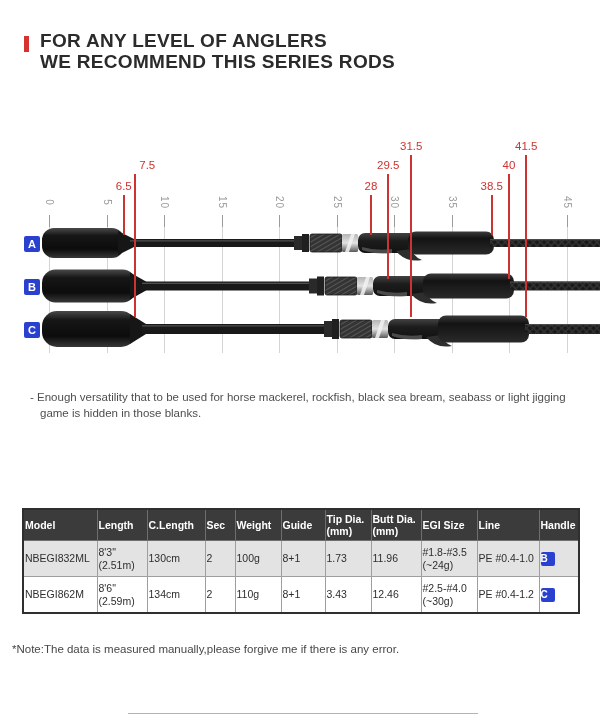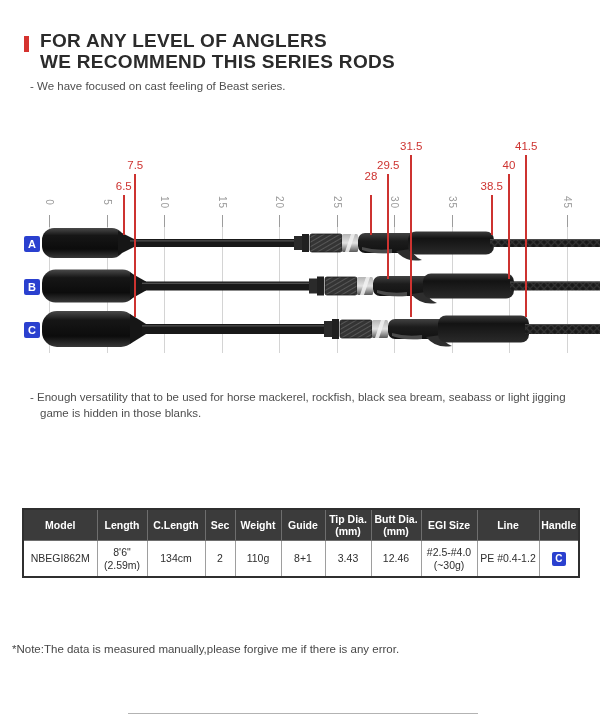--- a/index.html
+++ b/index.html
@@ -24,21 +24,21 @@
   .ruler-label{position:absolute;top:57px;width:22px;text-align:center;font-size:10px;color:#9b9b9b;
                transform:rotate(90deg);letter-spacing:1px;}
   .marker-label{position:absolute;width:40px;text-align:center;font-size:11.5px;font-weight:normal;color:#cd3330;}
   .marker-line{position:absolute;width:2px;background:#cd3330;z-index:5;}
   .rod-chip{position:absolute;left:24px;width:16px;height:16px;background:#2a40cf;color:#fff;
             font-weight:bold;font-size:11px;text-align:center;line-height:16px;border-radius:2px;}
   .rod{position:absolute;left:42px;width:558px;height:44px;}
 
   
   .spec-table{position:absolute;left:22px;top:508px;width:556px;border-collapse:collapse;
-              table-layout:fixed;text-align:center;border:2px solid #2f2f2f;}
+              table-layout:fixed;text-align:left;border:2px solid #2f2f2f;}
   .spec-table th{background:#3b3b3b;color:#ffffff;font-size:10.5px;font-weight:bold;height:30px;
                  border:1px solid #6e6e6e;white-space:pre-line;line-height:12px;padding:0 1px;}
   .spec-table td{font-size:10.5px;color:#2e2e2e;height:35px;border:1px solid #9e9e9e;
                  white-space:pre-line;line-height:13px;padding:0 1px;background:#ffffff;}
   .spec-table tr.alt td{background:#e3e3e3;}
   .handle-chip{display:inline-block;width:14px;height:14px;background:#2a40cf;color:#fff;
                font-size:10px;font-weight:bold;line-height:14px;border-radius:2px;}
 
   
   .note{position:absolute;left:12px;top:643px;font-size:11.5px;color:#474747;}
@@ -83,21 +83,20 @@
     </defs>
   </svg>
 
   <div class="accent-bar"></div>
   <div class="title">
     <div>FOR ANY LEVEL OF ANGLERS</div>
     <div>WE RECOMMEND THIS SERIES RODS</div>
   </div>
 
   <div class="bullets" id="intro-bullets">
-      <div>- We have focused on cast feeling of Beast series.</div>
     </div>
 
   <div class="diagram" id="diagram">
       <div class="gridline" style="left: 49px;"></div>
       <div class="gridtick" style="left: 49px;"></div>
       <span class="ruler-label" style="left: 38px;">0</span>
       <div class="gridline" style="left: 106.5px;"></div>
       <div class="gridtick" style="left: 106.5px;"></div>
       <span class="ruler-label" style="left: 95.5px;">5</span>
       <div class="gridline" style="left: 164px;"></div>
@@ -172,23 +171,23 @@
           <polygon points="333,31 339,13 343,13 337,31" fill="#f2f2f2" opacity="0.85"></polygon>
           <rect x="346" y="12" width="70" height="20" rx="7" fill="url(#bodyGrad)"></rect>
           <path d="M 384 30 q 10 12 26 9 q -8 -3 -11 -11 z" fill="#2e2e2e"></path>
           <path d="M 350 29 q 14 5 30 3 l 0 -4 q -16 2 -30 -2 z" fill="#595959" opacity="0.8"></path>
           <rect x="396" y="8.5" width="91" height="27" rx="8" fill="url(#foamGrad)"></rect>
           <rect x="483" y="17" width="75" height="10" fill="url(#carbon)"></rect>
           <rect x="483" y="17" width="75" height="1.2" fill="#4a4a4a"></rect>
         </svg></div>
       <span class="marker-label" style="left: 103.75px; top: 40px;">6.5</span>
       <div class="marker-line" style="left: 122.75px; top: 55px; height: 40px;"></div>
-      <span class="marker-label" style="left: 115.25px; top: 19px;">7.5</span>
+      <span class="marker-label" style="left: 115.25px; top: 19px; text-align: right;">7.5</span>
       <div class="marker-line" style="left: 134.25px; top: 34px; height: 143px;"></div>
-      <span class="marker-label" style="left: 351px; top: 30px;">28</span>
+      <span class="marker-label" style="left: 351px; top: 40px;">28</span>
       <div class="marker-line" style="left: 370px; top: 55px; height: 40px;"></div>
       <span class="marker-label" style="left: 368.25px; top: 19px;">29.5</span>
       <div class="marker-line" style="left: 387.25px; top: 34px; height: 105px;"></div>
       <span class="marker-label" style="left: 391.25px; top: 0px;">31.5</span>
       <div class="marker-line" style="left: 410.25px; top: 15px; height: 162px;"></div>
       <span class="marker-label" style="left: 471.75px; top: 40px;">38.5</span>
       <div class="marker-line" style="left: 490.75px; top: 55px; height: 40px;"></div>
       <span class="marker-label" style="left: 489px; top: 19px;">40</span>
       <div class="marker-line" style="left: 508px; top: 34px; height: 105px;"></div>
       <span class="marker-label" style="left: 506.25px; top: 0px;">41.5</span>
@@ -224,20 +223,35 @@
           <th>Tip Dia.
 (mm)</th>
           <th>Butt Dia.
 (mm)</th>
           <th>EGI Size</th>
           <th>Line</th>
           <th>Handle</th>
         </tr>
       </thead>
     <tbody id="spec-body">
+        <tr class="alt">
+          <td>NBEGI832ML</td>
+          <td>8'3"
+(2.51m)</td>
+          <td>130cm</td>
+          <td>2</td>
+          <td>100g</td>
+          <td>8+1</td>
+          <td>1.73</td>
+          <td>11.96</td>
+          <td>#1.8-#3.5
+(~24g)</td>
+          <td>PE #0.4-1.0</td>
+          <td><span class="handle-chip">B</span></td>
+        </tr>
         <tr>
           <td>NBEGI862M</td>
           <td>8'6"
 (2.59m)</td>
           <td>134cm</td>
           <td>2</td>
           <td>110g</td>
           <td>8+1</td>
           <td>3.43</td>
           <td>12.46</td>

